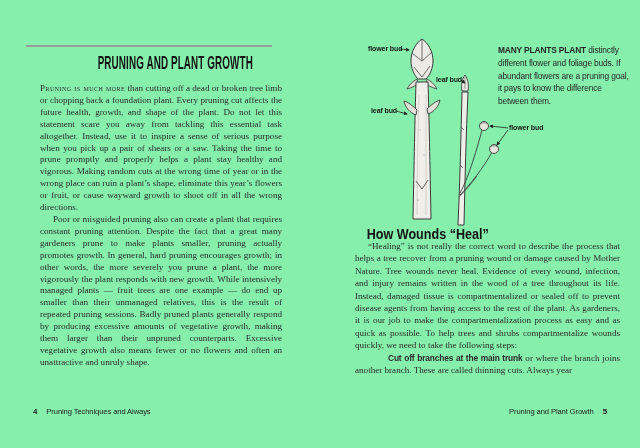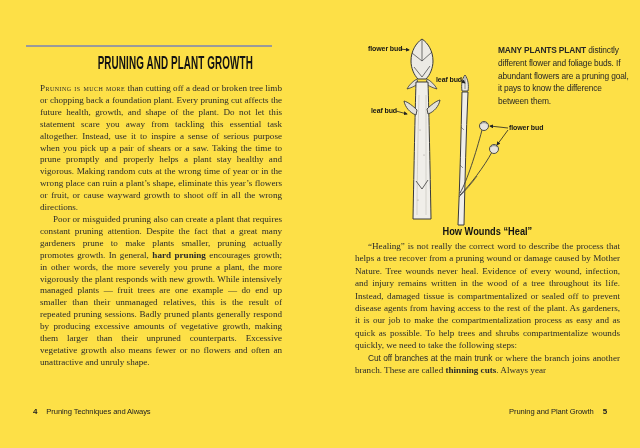--- a/index.html
+++ b/index.html
@@ -1,57 +1,57 @@
 <!DOCTYPE html>
 <html lang="en"><head>
 <meta charset="utf-8">
 <style>
   html,body{margin:0;padding:0;}
   body{background:#fcfcfb;}
-  .spread{position:relative;width:640px;height:448px;background:#fde047;overflow:hidden;
+  .spread{position:relative;width:640px;height:448px;background:#86efac;overflow:hidden;
           font-family:"Liberation Serif", serif;color:#2b2b2b;}
   
   .title-rule{position:absolute;left:26px;top:45px;width:246px;height:2px;background:#9a9a9a;}
   .chapter-title{position:absolute;left:26px;top:52px;width:246px;text-align:center;
                  font-family:"Liberation Sans", sans-serif;font-weight:bold;font-size:19px;
                  color:#131313;white-space:nowrap;}
   .chapter-title .squeeze{display:inline-block;transform:scaleX(0.52);transform-origin:50% 50%;
                  letter-spacing:0.2px;}
   .body-left{position:absolute;left:40px;top:83px;width:242px;font-size:9.1px;line-height:11.9px;
              text-align:justify;}
   .body-right{position:absolute;left:355px;top:240px;width:265px;font-size:9.1px;line-height:12.4px;
              text-align:justify;}
   .body-left p,.body-right p{margin:0;}
   p.indent{text-indent:13px;}
   .smallcaps{font-variant:small-caps;letter-spacing:0.45px;}
-  .bold-serif{font-weight:bold;}
-  .bold-sans{font-family:"Liberation Sans", sans-serif;font-weight:normal;font-size:8.4px;
-             letter-spacing:-0.15px;}
+  .bold-serif{font-weight:normal;}
+  .bold-sans{font-family:"Liberation Sans", sans-serif;font-weight:bold;font-size:8.4px;
+             letter-spacing:-0.15px;margin-left:20px;}
   
   .footer{position:absolute;top:407px;font-family:"Liberation Sans", sans-serif;font-size:7.6px;
           letter-spacing:-0.1px;color:#222;}
   .footer-left{left:33px;}
   .footer-right{right:33px;text-align:right;}
   .page-num{font-weight:bold;font-size:8px;}
   .footer-left .running-head{margin-left:9px;}
   .footer-right .running-head{margin-right:9px;}
   
   .fig-svg{position:absolute;left:360px;top:35px;width:155px;height:195px;}
   .fig-label{position:absolute;font-family:"Liberation Sans", sans-serif;font-weight:bold;
              font-size:7px;letter-spacing:-0.1px;color:#161616;white-space:nowrap;}
   .lbl-1{left:368px;top:45px;}
   .lbl-2{left:436px;top:76px;}
   .lbl-3{left:371px;top:107px;}
   .lbl-4{left:509px;top:124px;}
   .fig-caption{position:absolute;left:498px;top:44px;width:134px;
                font-family:"Liberation Sans", sans-serif;font-size:8.4px;line-height:12.8px;
                letter-spacing:-0.15px;color:#262626;}
   .fig-caption .cap-lead{font-weight:bold;}
-  .section-heading{position:absolute;left:355px;top:225px;width:265px;text-align:center;
-               font-family:"Liberation Sans", sans-serif;font-weight:bold;font-size:11px;
+  .section-heading{position:absolute;left:355px;top:225px;width:265px;text-align:left;
+               font-family:"Liberation Sans", sans-serif;font-weight:bold;font-size:15px;
                color:#131313;white-space:nowrap;}
   .section-heading .squeeze{display:inline-block;transform:scaleX(0.84);transform-origin:50% 50%;}
 </style>
 </head>
 <body>
 
 <div class="spread">
 
   <div>
     <div class="title-rule"></div>

